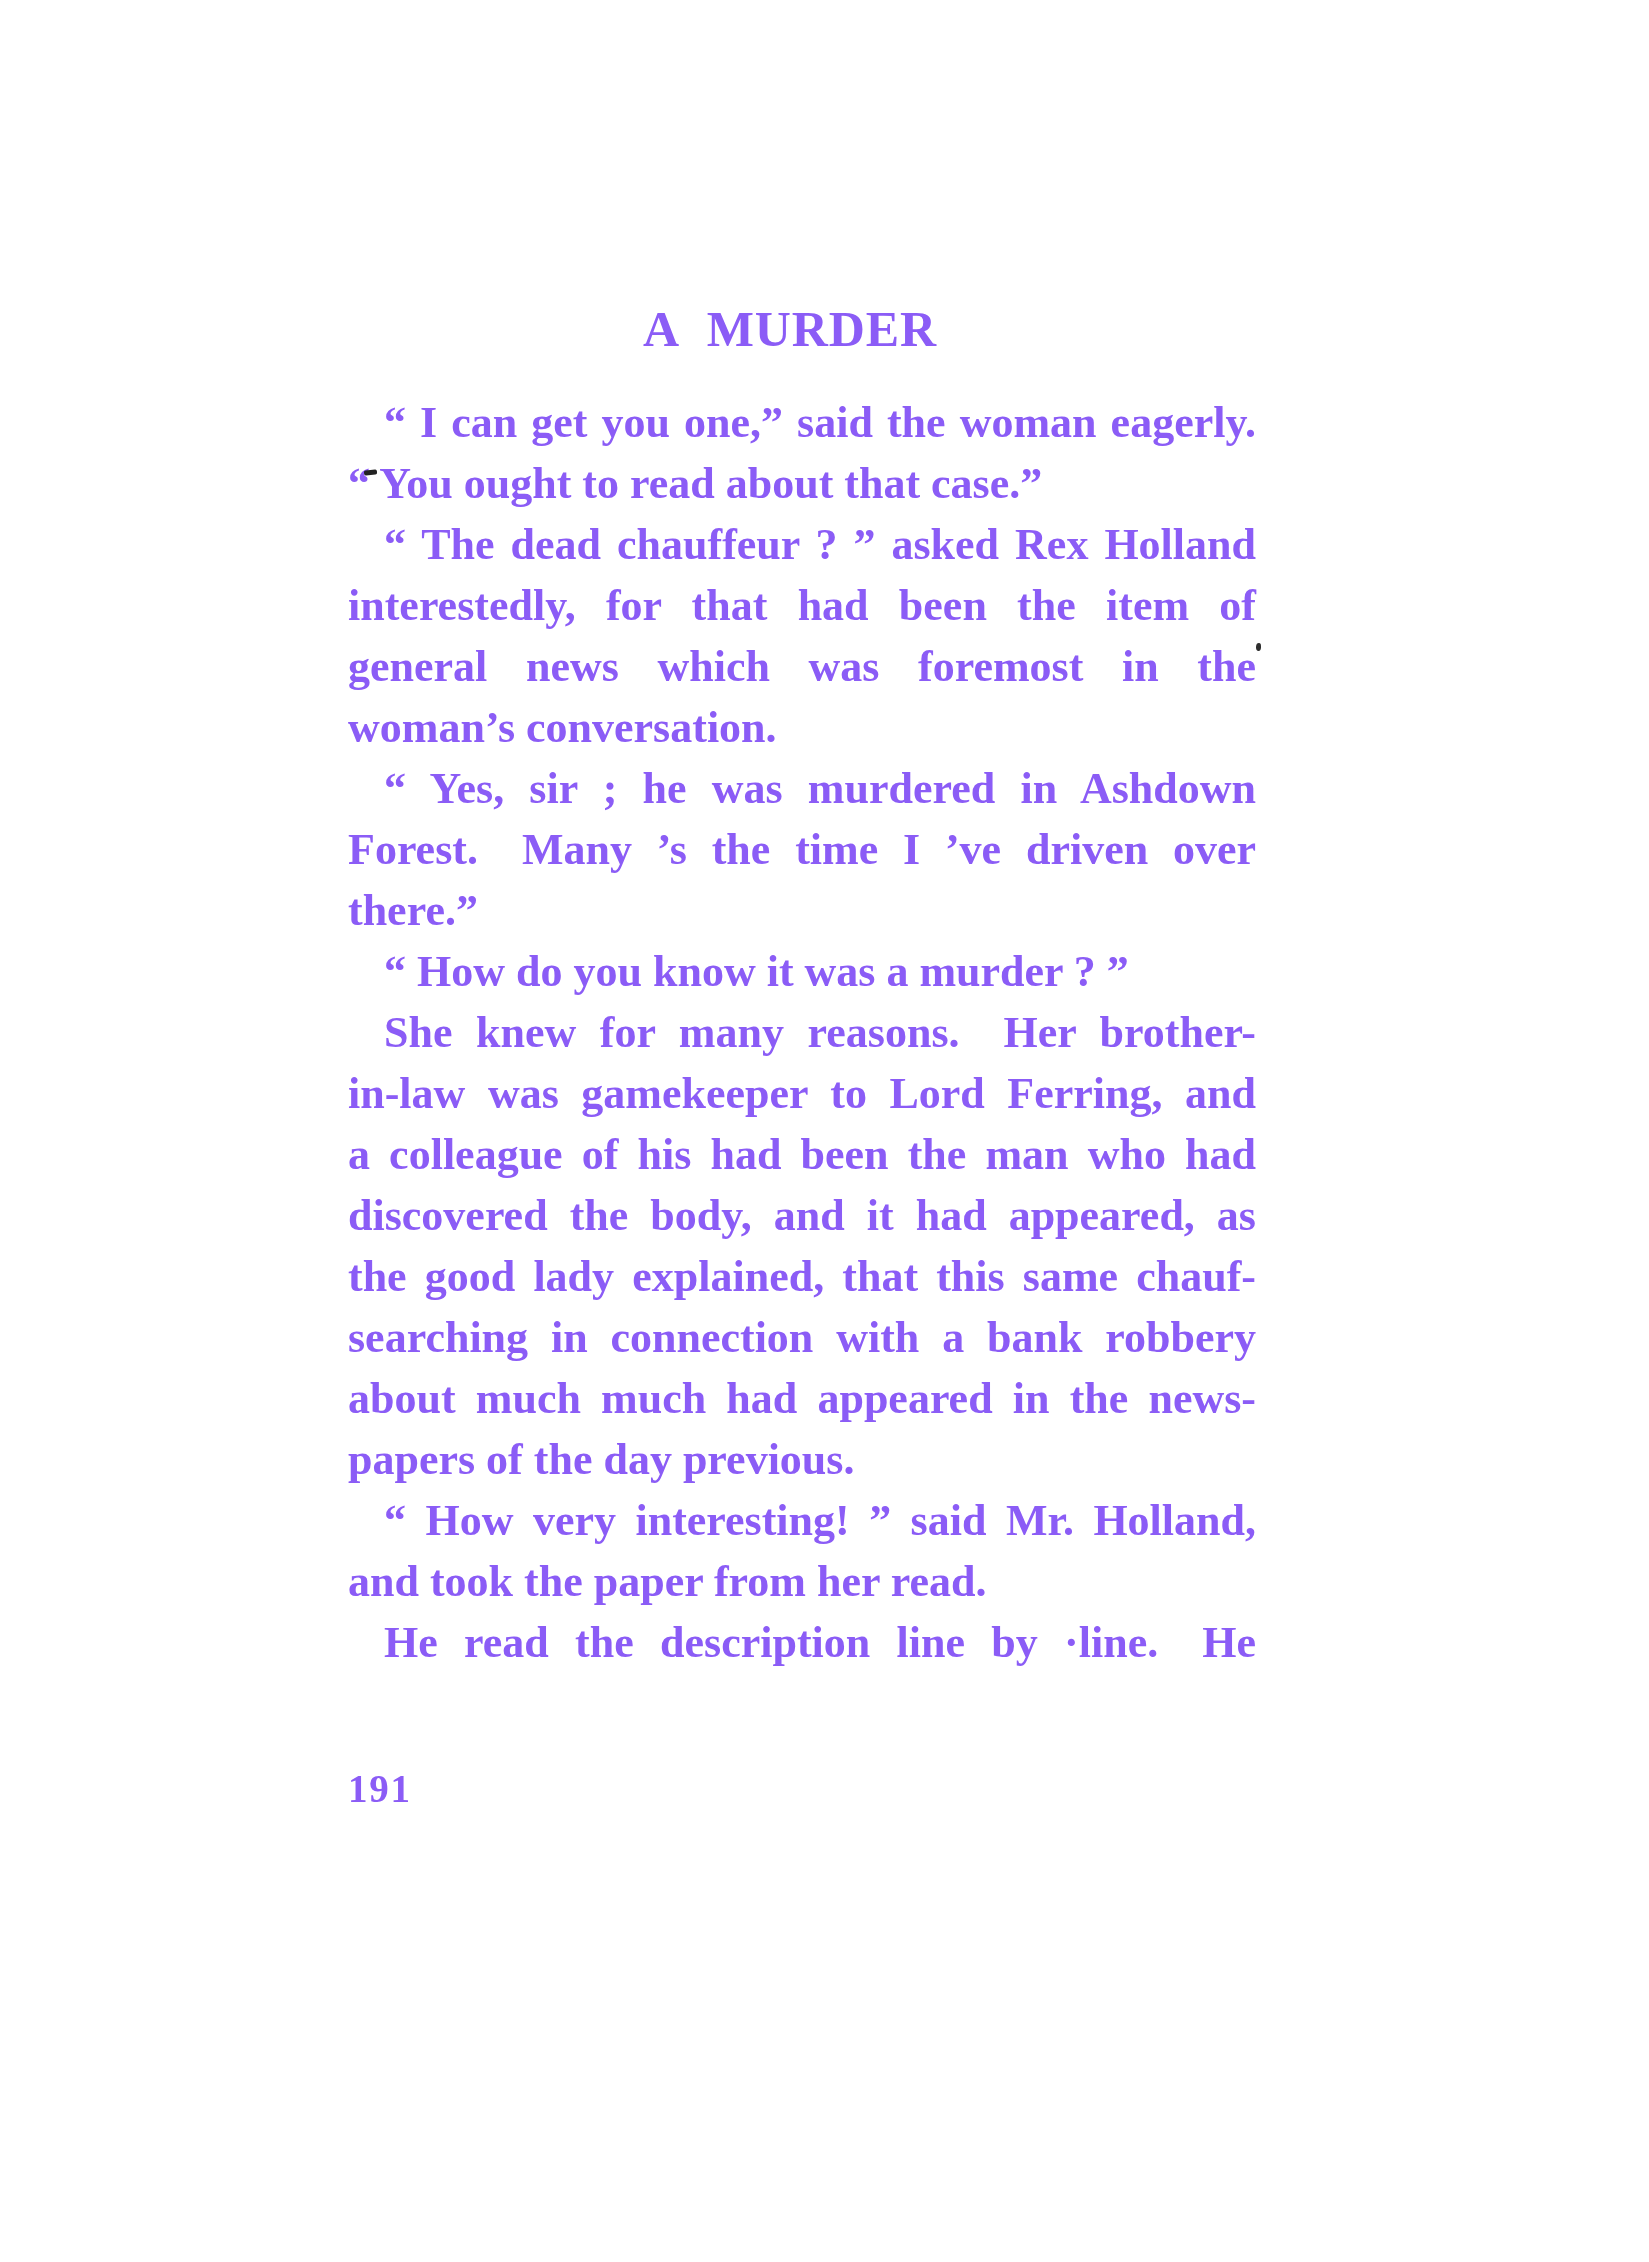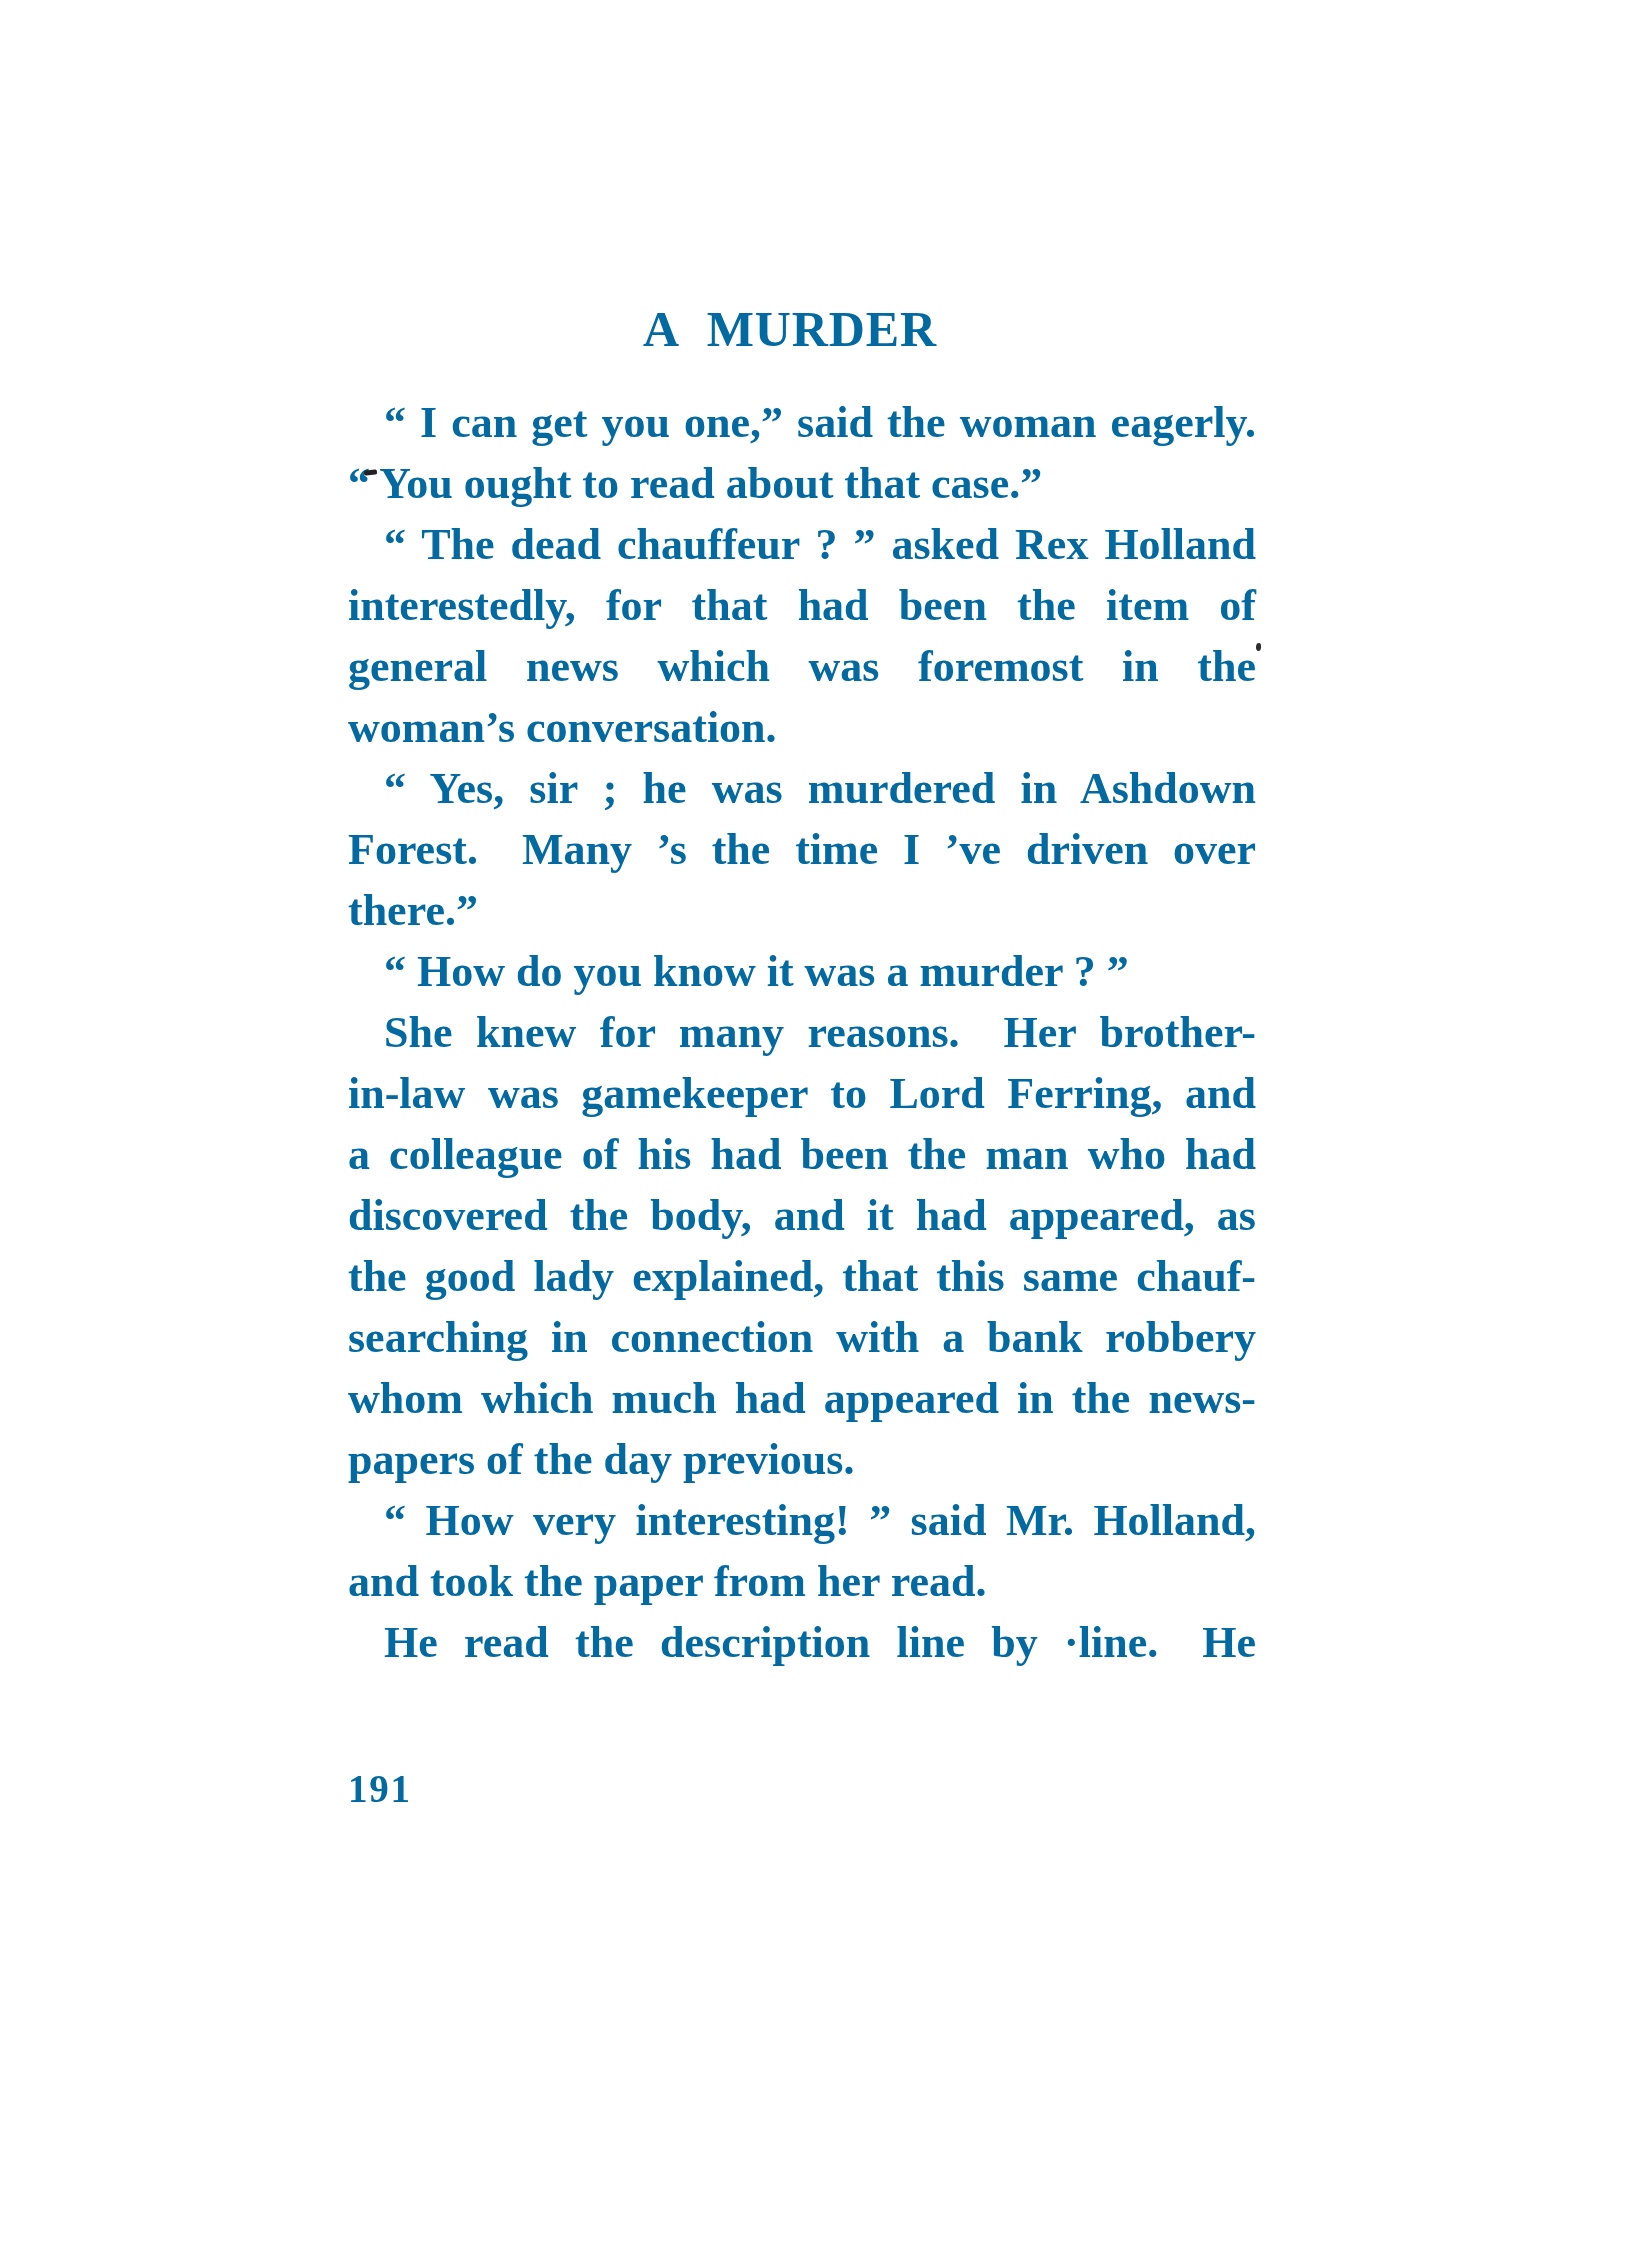--- a/index.html
+++ b/index.html
@@ -4,21 +4,21 @@
 <style>
   html, body { margin: 0; padding: 0; background: #ffffff; }
 
   .page {
     position: relative;
     width: 1649px;
     height: 2263px;
     background: #ffffff;
     overflow: hidden;
     font-family: "Liberation Serif", "DejaVu Serif", serif;
-    color: #0369a1;
+    color: #8b5cf6;
   }
 
   
   .running-head {
     position: absolute;
     left: 643px;
     top: 301px;
     margin: 0;
     font-size: 50px;
     font-weight: 700;
@@ -87,21 +87,21 @@
       <div class="line indent just">“ Yes, sir ; he was murdered in Ashdown</div>
       <div class="line just">Forest. Many ’s the time I ’ve driven over</div>
       <div class="line nojust">there.”</div>
       <div class="line indent nojust">“ How do you know it was a murder ? ”</div>
       <div class="line indent just">She knew for many reasons. Her brother-</div>
       <div class="line just">in-law was gamekeeper to Lord Ferring, and</div>
       <div class="line just">a colleague of his had been the man who had</div>
       <div class="line just">discovered the body, and it had appeared, as</div>
       <div class="line just">the good lady explained, that this same chauf-</div>
       <div class="line just">searching in connection with a bank robbery</div>
-      <div class="line just">whom which much had appeared in the news-</div>
+      <div class="line just">about much much had appeared in the news-</div>
       <div class="line nojust">papers of the day previous.</div>
       <div class="line indent just">“ How very interesting! ” said Mr. Holland,</div>
       <div class="line nojust">and took the paper from her read.</div>
       <div class="line indent just">He read the description line by ·line. He</div>
     </div>
 
   <span class="ink-speck speck-below-you"></span>
 
   <span class="ink-speck speck-right-margin"></span>
 

